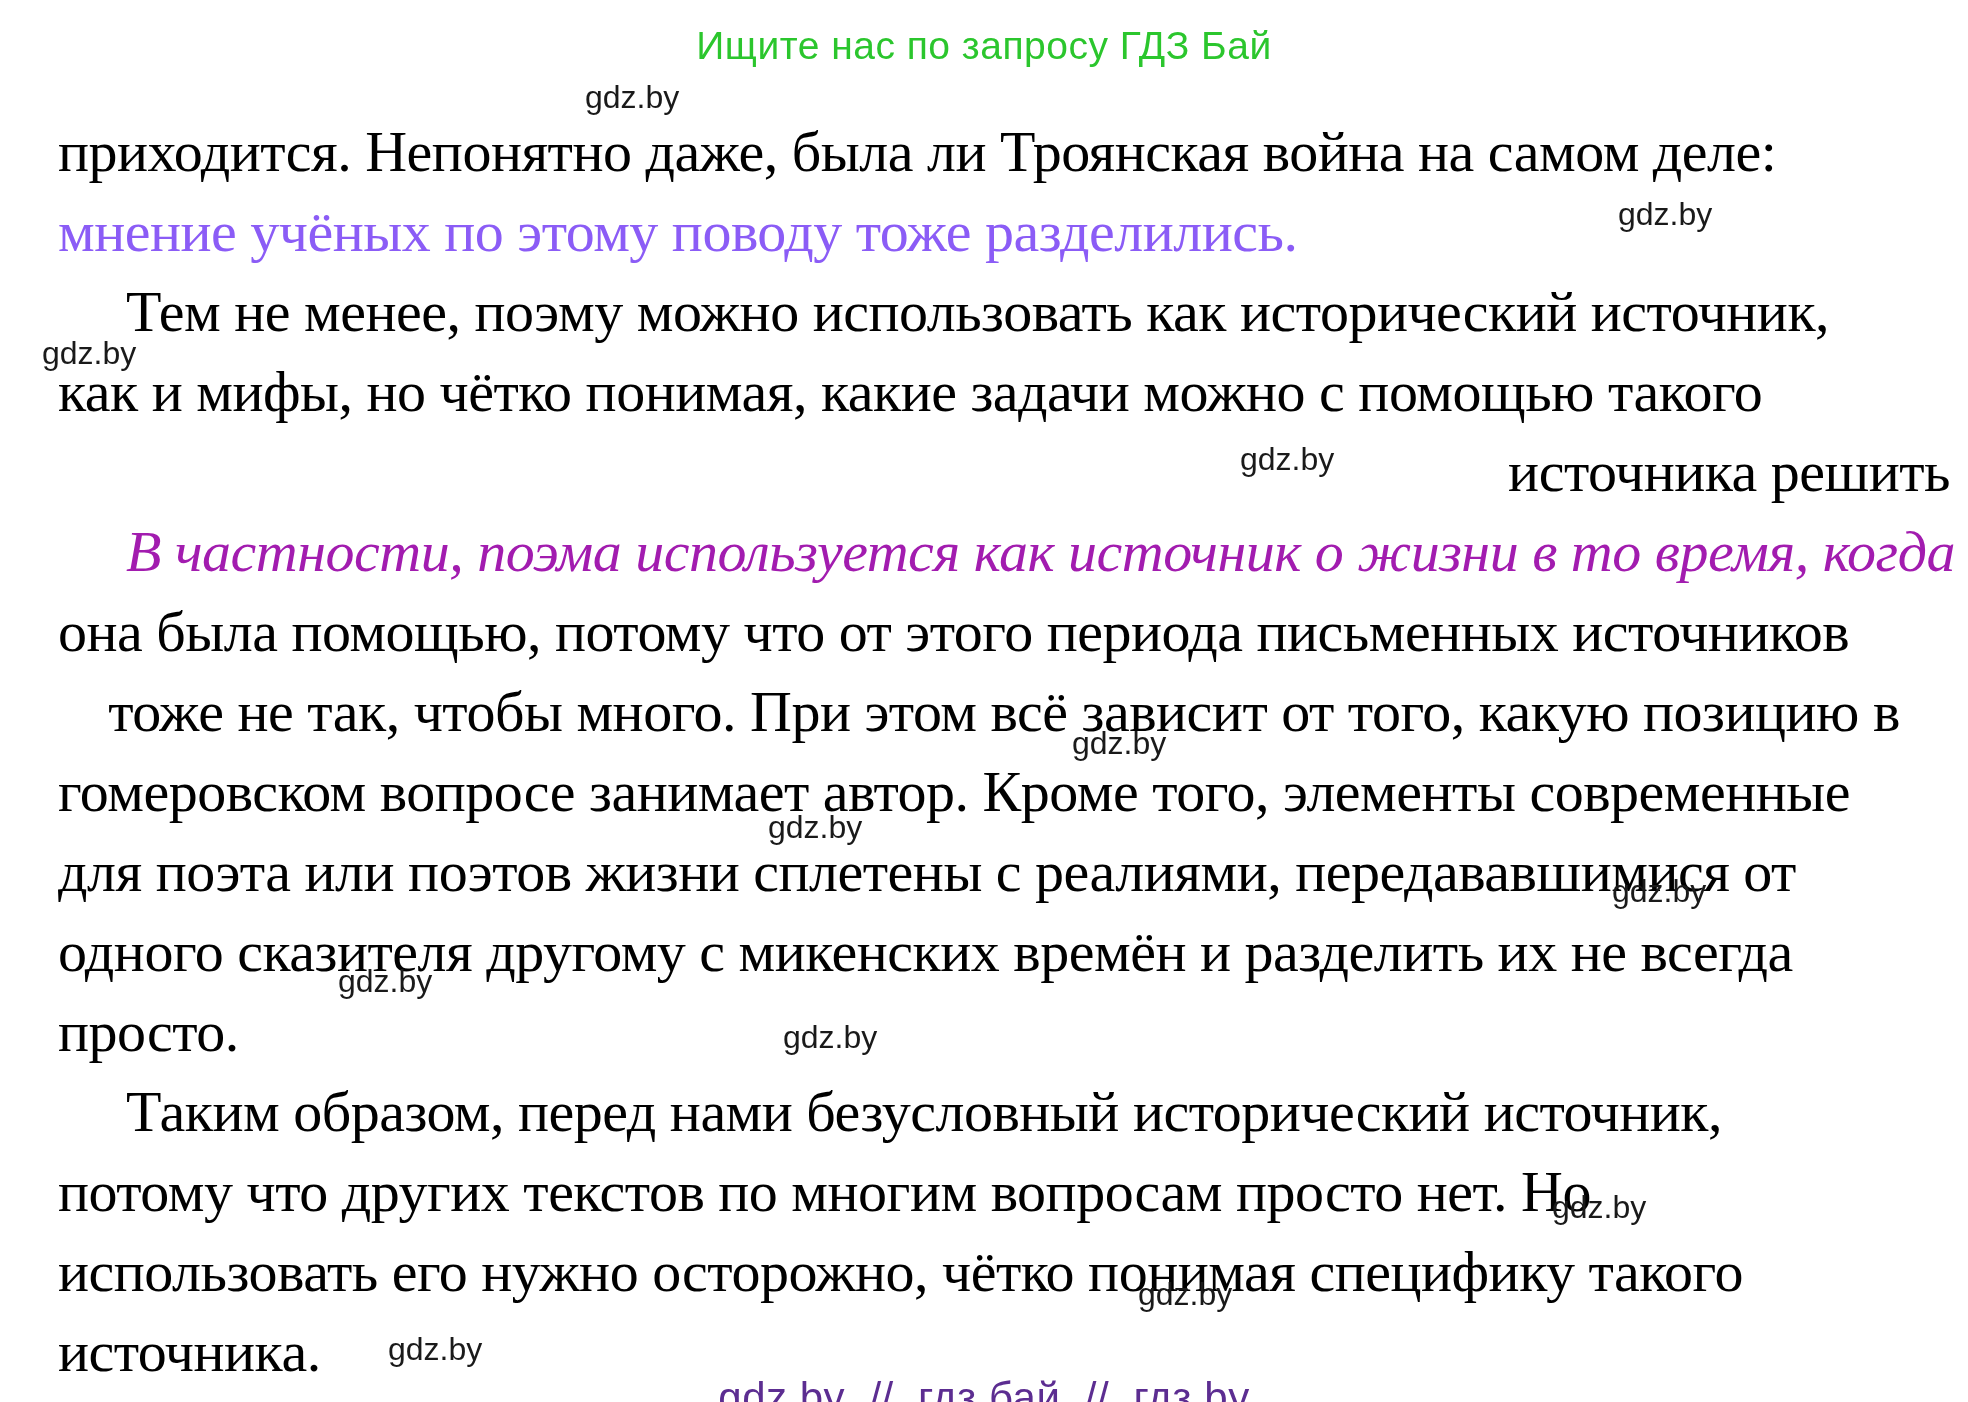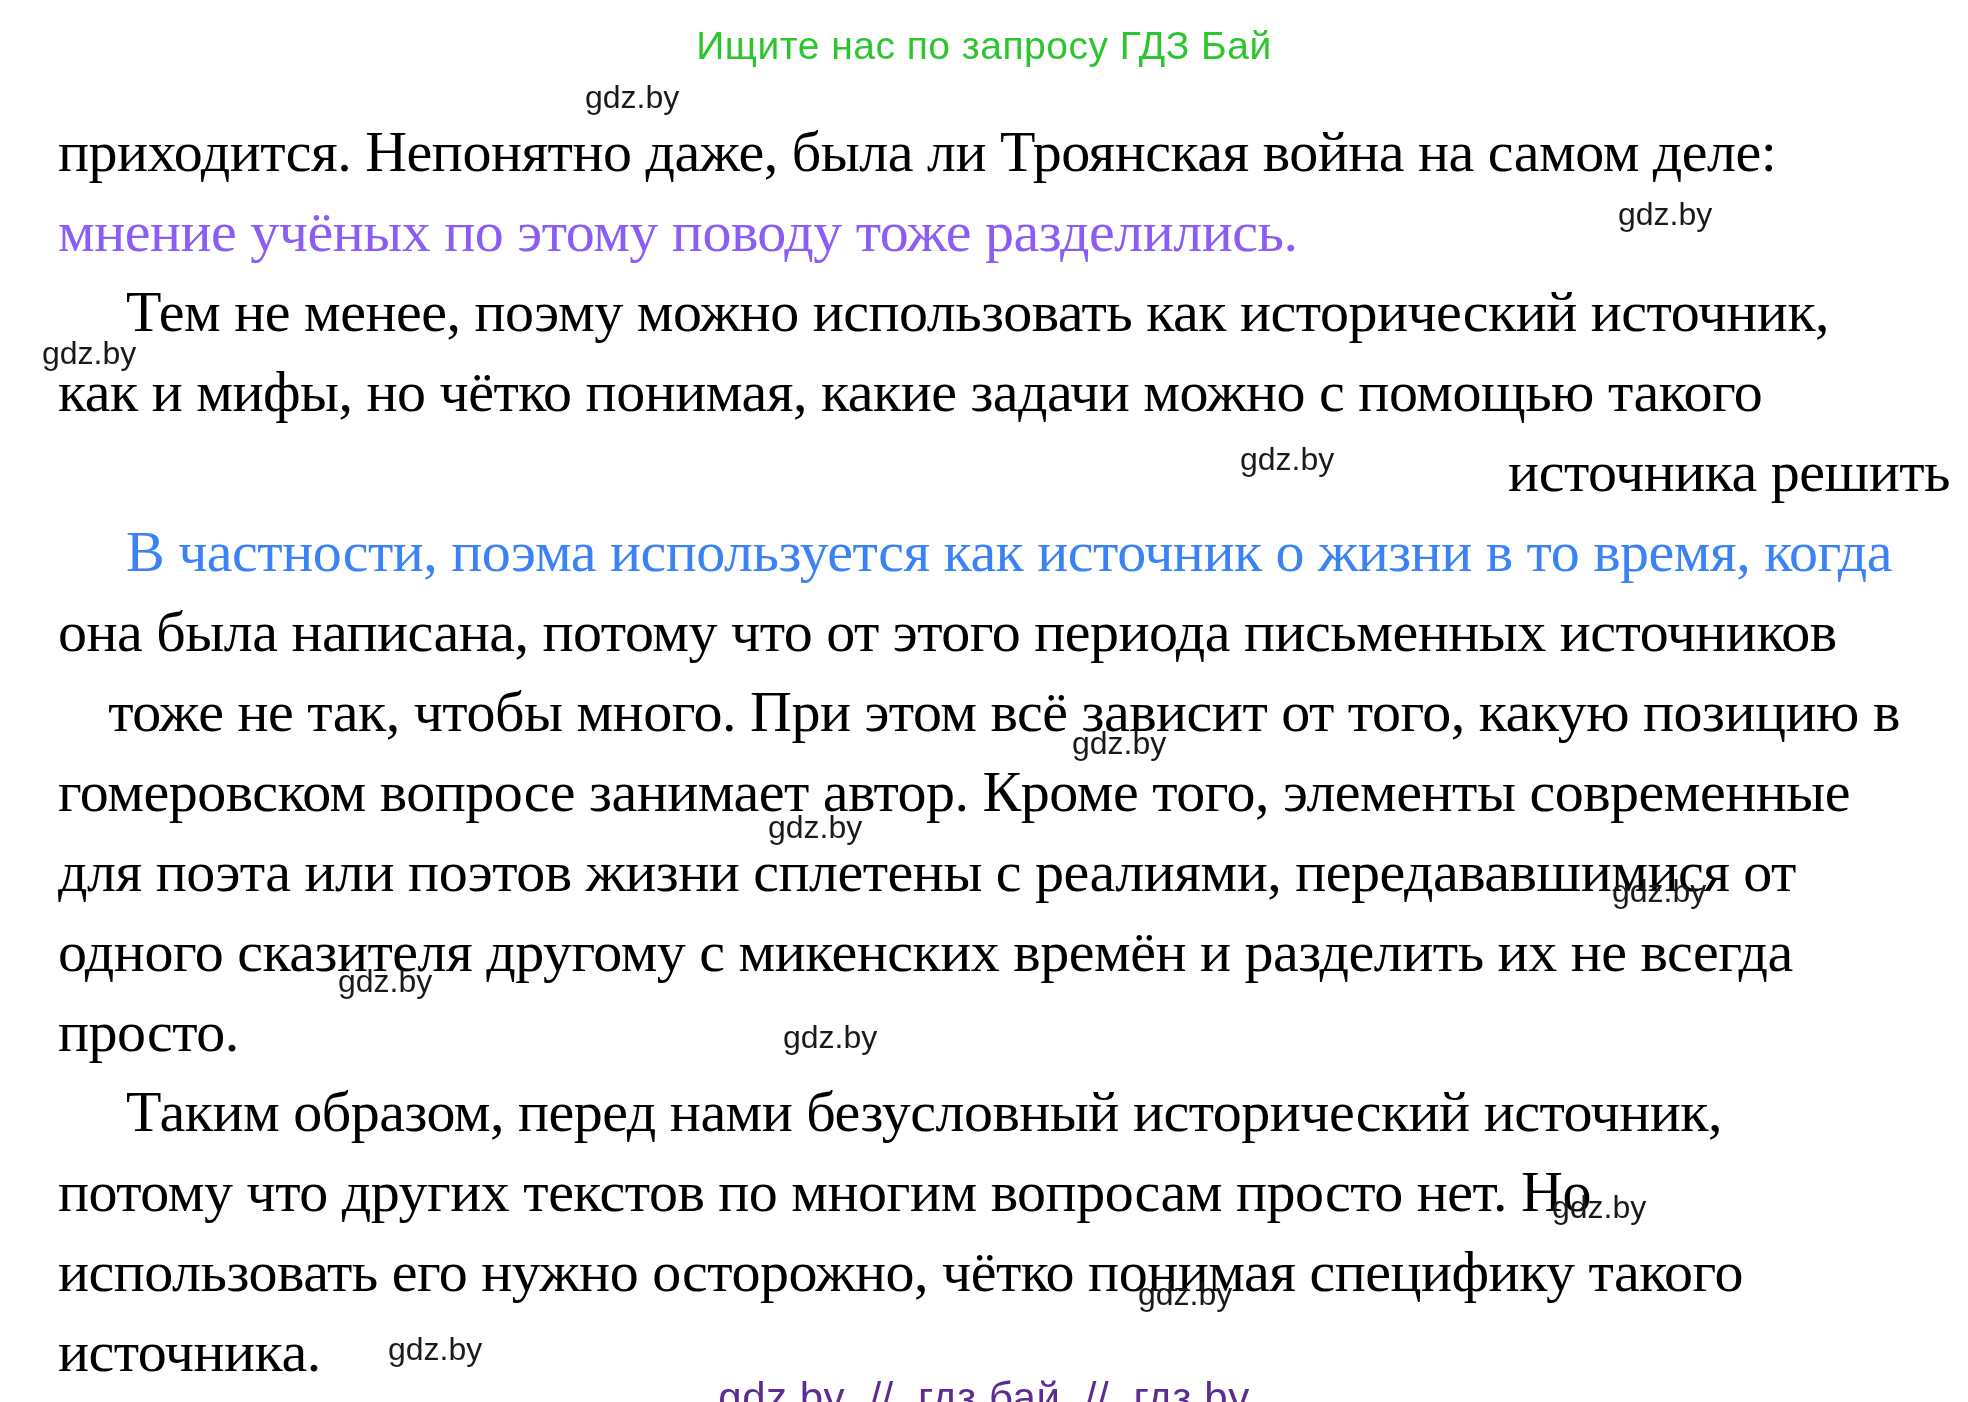--- a/index.html
+++ b/index.html
@@ -71,22 +71,22 @@
 <div class="page">
 
   <div class="promo-banner" style="color: rgb(43, 198, 45);">Ищите нас по запросу ГДЗ Бай</div>
 
   <div class="text-block">
       <div class="text-line" style="color: rgb(0, 0, 0);">приходится. Непонятно даже, была ли Троянская война на самом деле:</div>
       <div class="text-line" style="color: #8b5cf6;">мнение учёных по этому поводу тоже разделились.</div>
       <div class="text-line indent" style="color: rgb(0, 0, 0);">Тем не менее, поэму можно использовать как исторический источник,</div>
       <div class="text-line" style="color: rgb(0, 0, 0);">как и мифы, но чётко понимая, какие задачи можно с помощью такого</div>
       <div class="text-line" style="color: rgb(0, 0, 0); text-align: right;">источника решить</div>
-      <div class="text-line indent" style="color: #3b82f6;">В частности, поэма используется как источник о жизни в то время, когда</div>
-      <div class="text-line" style="color: rgb(0, 0, 0);">она была написана, потому что от этого периода письменных источников</div>
+      <div class="text-line indent" style="color: #a21caf; font-style: italic;">В частности, поэма используется как источник о жизни в то время, когда</div>
+      <div class="text-line" style="color: rgb(0, 0, 0);">она была помощью, потому что от этого периода письменных источников</div>
       <div class="text-line" style="color: rgb(0, 0, 0); text-align: center;">тоже не так, чтобы много. При этом всё зависит от того, какую позицию в</div>
       <div class="text-line" style="color: rgb(0, 0, 0);">гомеровском вопросе занимает автор. Кроме того, элементы современные</div>
       <div class="text-line" style="color: rgb(0, 0, 0);">для поэта или поэтов жизни сплетены с реалиями, передававшимися от</div>
       <div class="text-line" style="color: rgb(0, 0, 0);">одного сказителя другому с микенских времён и разделить их не всегда</div>
       <div class="text-line" style="color: rgb(0, 0, 0);">просто.</div>
       <div class="text-line indent" style="color: rgb(0, 0, 0);">Таким образом, перед нами безусловный исторический источник,</div>
       <div class="text-line" style="color: rgb(0, 0, 0);">потому что других текстов по многим вопросам просто нет. Но</div>
       <div class="text-line" style="color: rgb(0, 0, 0);">использовать его нужно осторожно, чётко понимая специфику такого</div>
       <div class="text-line" style="color: rgb(0, 0, 0);">источника.</div>
     </div>

